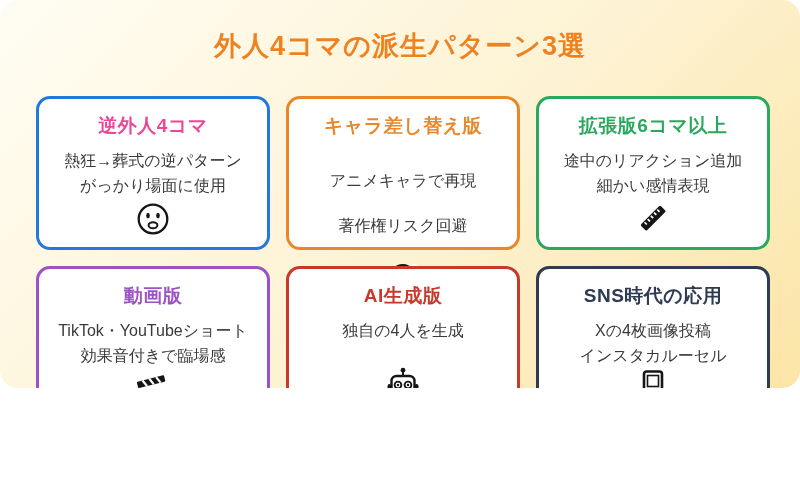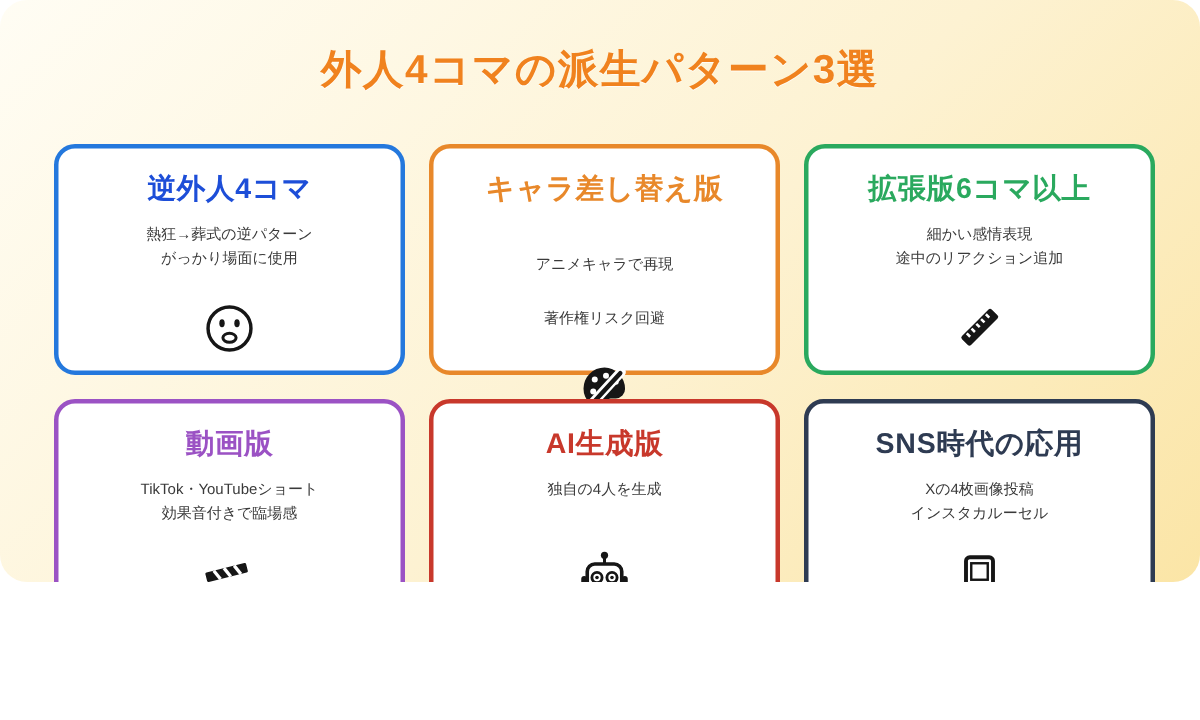--- a/index.html
+++ b/index.html
@@ -38,21 +38,21 @@
     box-sizing:border-box;
     padding:12px 6px 8px 6px;
   }
   .card-title{
     font-size:19px;
     font-weight:bold;
     margin:2px 0 10px 0;
     letter-spacing:0.5px;
   }
   .card-line{
-    font-size:10px;
+    font-size:16px;
     color:#3a3a3a;
     line-height:1.55;
     white-space:nowrap;
   }
   .card-icon{
     margin-top:auto;
     margin-bottom:2px;
     height:38px;
     display:flex;
     align-items:flex-end;
@@ -63,21 +63,21 @@
 </head>
 <body>
 
 <div class="canvas">
 
   <h1 class="page-title" style="color: rgb(240, 130, 30);">外人4コマの派生パターン3選</h1>
 
   <div class="grid">
 
     <div class="card" style="border-color: rgb(36, 120, 221);">
-      <div class="card-title" style="color: #1d4ed8;">逆外人4コマ</div>
+      <div class="card-title" style="color: #ec4899;">逆外人4コマ</div>
       <div class="card-line">熱狂→葬式の逆パターン</div>
       <div class="card-line">がっかり場面に使用</div>
       <div class="card-icon">
         <svg width="36" height="36" viewBox="0 0 36 36">
           <circle cx="18" cy="18" r="14.3" fill="none" stroke="#161616" stroke-width="2.3"></circle>
           <ellipse cx="13" cy="14.5" rx="1.8" ry="2.7" fill="#161616"></ellipse>
           <ellipse cx="23" cy="14.5" rx="1.8" ry="2.7" fill="#161616"></ellipse>
           <ellipse cx="18" cy="24.2" rx="4.4" ry="3" fill="none" stroke="#161616" stroke-width="2"></ellipse>
         </svg>
       </div>
@@ -96,22 +96,22 @@
           <circle cx="11.5" cy="21" r="2" fill="#ffffff"></circle>
           <path d="M9 31 L30 8" stroke="#ffffff" stroke-width="6.5" stroke-linecap="round"></path>
           <path d="M10.5 29.5 L29.5 8.8" stroke="#161616" stroke-width="3" stroke-linecap="round"></path>
           <path d="M8.5 32 q-1.8 0.6 -2.8 2.5 q2.4 0.2 4.6 -1 z" fill="#161616"></path>
         </svg>
       </div>
     </div>
 
     <div class="card" style="border-color: rgb(42, 169, 94);">
       <div class="card-title" style="color: rgb(42, 169, 94);">拡張版6コマ以上</div>
+      <div class="card-line">途中のリアクション追加</div>
       <div class="card-line">細かい感情表現</div>
-      <div class="card-line">途中のリアクション追加</div>
       <div class="card-icon">
         <svg width="38" height="38" viewBox="0 0 38 38">
           <g transform="rotate(-45 19 19)">
             <rect x="5" y="15" width="28" height="8.5" rx="1.5" fill="#161616"></rect>
             <line x1="10" y1="16" x2="10" y2="19.2" stroke="#ffffff" stroke-width="1.7"></line>
             <line x1="14.5" y1="16" x2="14.5" y2="19.2" stroke="#ffffff" stroke-width="1.7"></line>
             <line x1="19" y1="16" x2="19" y2="19.2" stroke="#ffffff" stroke-width="1.7"></line>
             <line x1="23.5" y1="16" x2="23.5" y2="19.2" stroke="#ffffff" stroke-width="1.7"></line>
             <line x1="28" y1="16" x2="28" y2="19.2" stroke="#ffffff" stroke-width="1.7"></line>
           </g>

